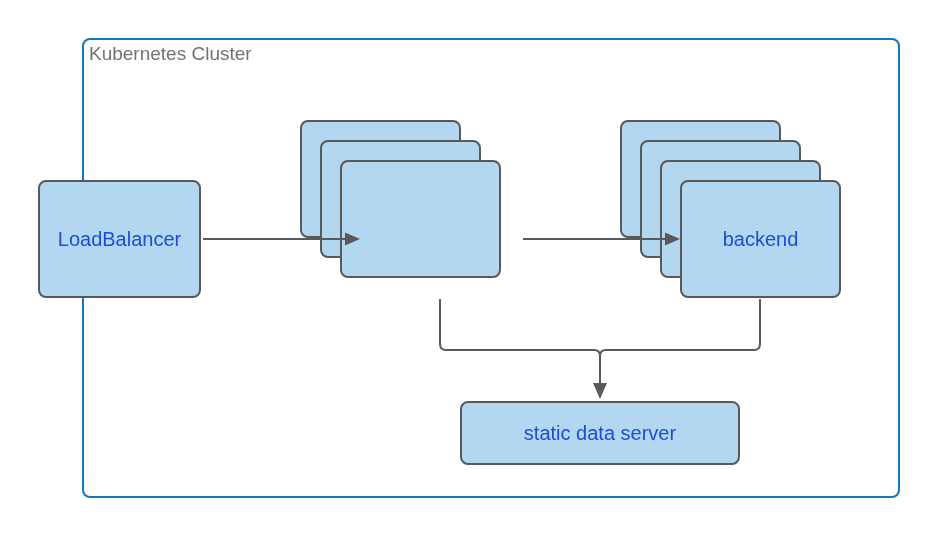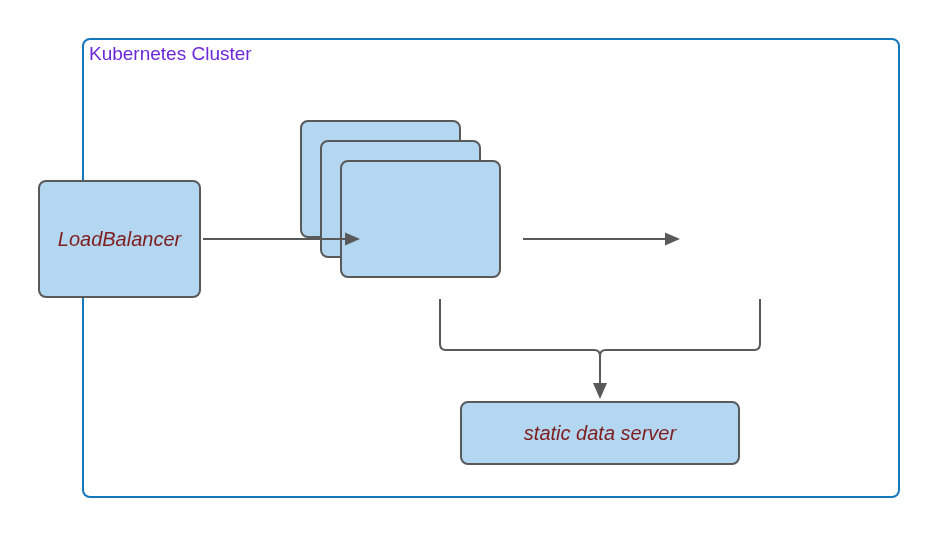--- a/index.html
+++ b/index.html
@@ -26,40 +26,39 @@
     border: 2px solid #1477bd;
     border-radius: 8px;
     box-sizing: border-box;
     z-index: 1;
   }
   .cluster-label {
     position: absolute;
     left: 5px;
     top: 3px;
     font-size: 19px;
-    color: #6d28d9;
+    color: #737373;
     white-space: nowrap;
   }
 
   
   .node, .card {
     position: absolute;
     background: #b3d6f1;
     border: 2px solid #595959;
     border-radius: 8px;
     box-sizing: border-box;
     display: flex;
     align-items: center;
     justify-content: center;
   }
   .node-label {
     font-size: 20px;
-    color: #7f1d1d;
+    color: #1d4ed8;
     white-space: nowrap;
-    font-style: italic;
   }
 
   .lb {
     left: 38px;
     top: 180px;
     width: 163px;
     height: 118px;
     z-index: 3;
   }
 
@@ -115,20 +114,28 @@
   <div class="node lb">
     <span class="node-label">LoadBalancer</span>
   </div>
 
   <div class="stack stack-frontend">
     <div class="card c1"></div>
     <div class="card c2"></div>
     <div class="card c3"></div>
   </div>
 
+  <div class="stack stack-backend">
+    <div class="card c1"></div>
+    <div class="card c2"></div>
+    <div class="card c3"></div>
+    <div class="card front">
+      <span class="node-label">backend</span>
+    </div>
+  </div>
 
   <div class="node sds">
     <span class="node-label">static data server</span>
   </div>
 
   <svg class="connectors" width="940" height="540" viewBox="0 0 940 540">
 
     <path d="M 203 239 H 347"></path>
     <polygon points="345,232.5 360,239 345,245.5"></polygon>
 

